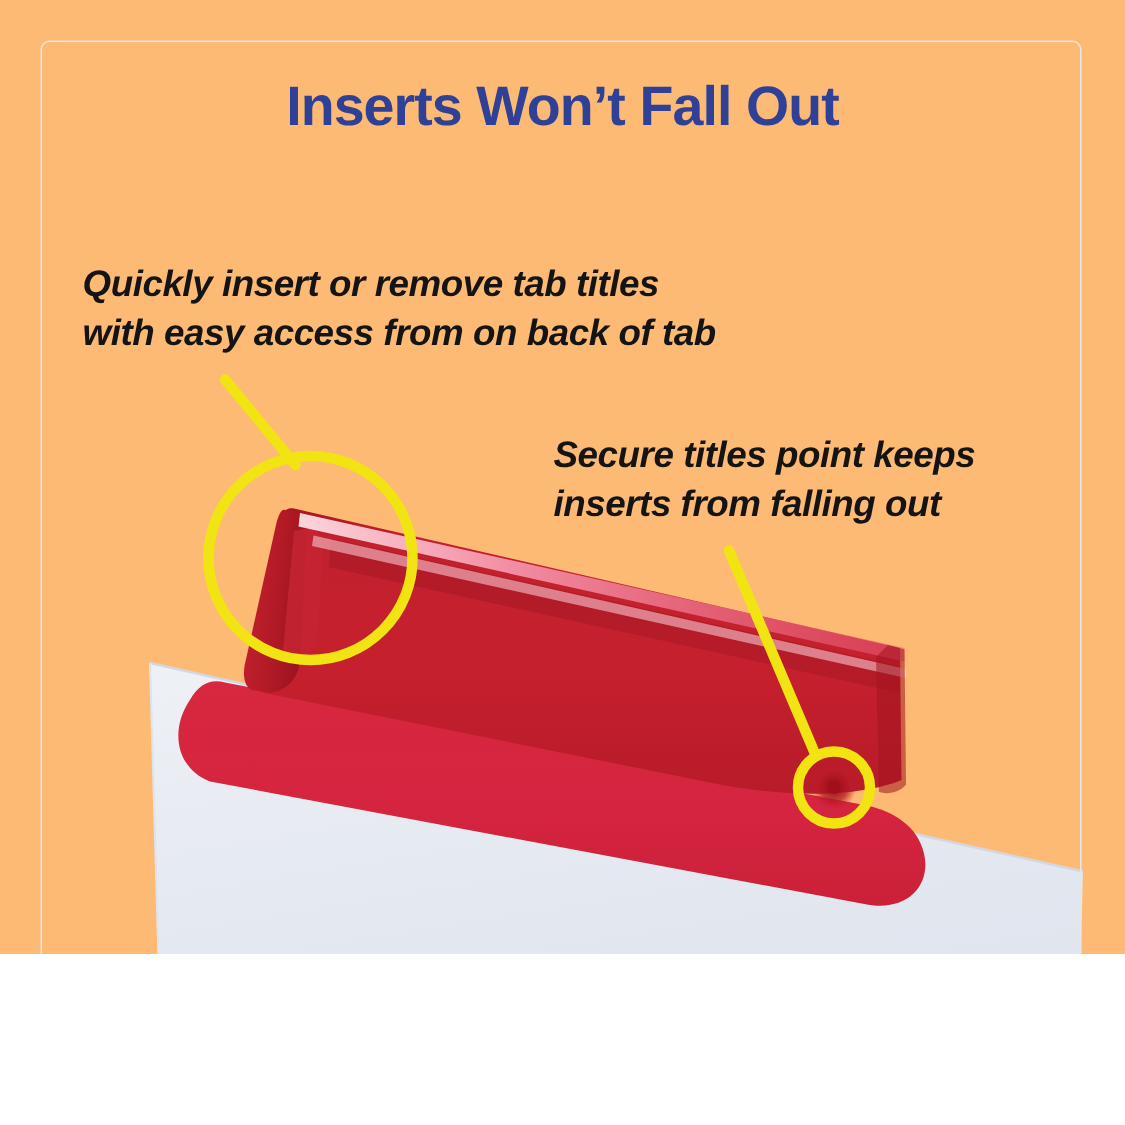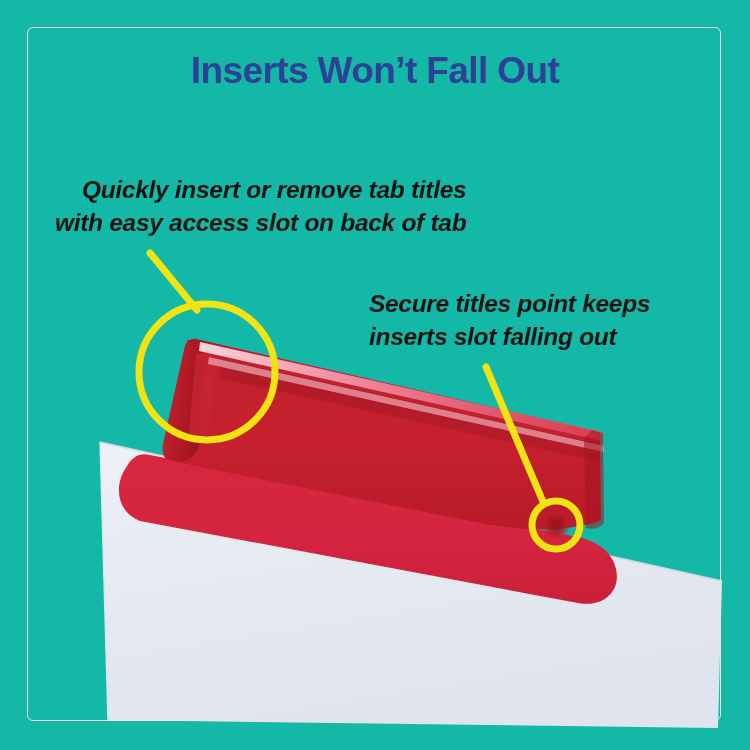--- a/index.html
+++ b/index.html
@@ -7,22 +7,22 @@
     margin: 0;
     padding: 0;
     background: #ffffff;
   }
   body {
     font-family: "Liberation Sans", sans-serif;
   }
   #canvas {
     position: relative;
     width: 750px;
-    height: 750px;
-    background: #14b8a6;
+    height: 636px;
+    background: #fdba74;
     overflow: hidden;
   }
 
   
   #frame {
     position: absolute;
     left: 27px;
     top: 27px;
     width: 694px;
     height: 694px;
@@ -52,21 +52,21 @@
   .callout {
     position: absolute;
     font-style: italic;
     font-weight: 600;
     color: #141414;
     font-size: 24.5px;
     line-height: 1.33;
     letter-spacing: -0.3px;
     white-space: nowrap;
   }
-  #callout-left  { left: 55px;  top: 174px; text-align: right; }
+  #callout-left  { left: 55px;  top: 174px; text-align: left; }
   #callout-right { left: 369px; top: 288px; text-align: left; }
 
   
   #photo {
     position: absolute;
     left: 0;
     top: 0;
     width: 750px;
     height: 750px;
   }
@@ -209,23 +209,23 @@
       <g>
         <circle cx="556" cy="525" r="24" fill="none" stroke="#f2e312" stroke-width="7"></circle>
       </g>
     </svg>
   </div>
 
   <div id="headline">Inserts Won’t Fall Out</div>
 
   <div id="callout-left" class="callout">
     <div>Quickly insert or remove tab titles</div>
-    <div>with easy access slot on back of tab</div>
+    <div>with easy access from on back of tab</div>
   </div>
 
   <div id="callout-right" class="callout">
     <div>Secure titles point keeps</div>
-    <div>inserts slot falling out</div>
+    <div>inserts from falling out</div>
   </div>
 
   <div id="frame"></div>
 
 </div>
 
 </body></html>

